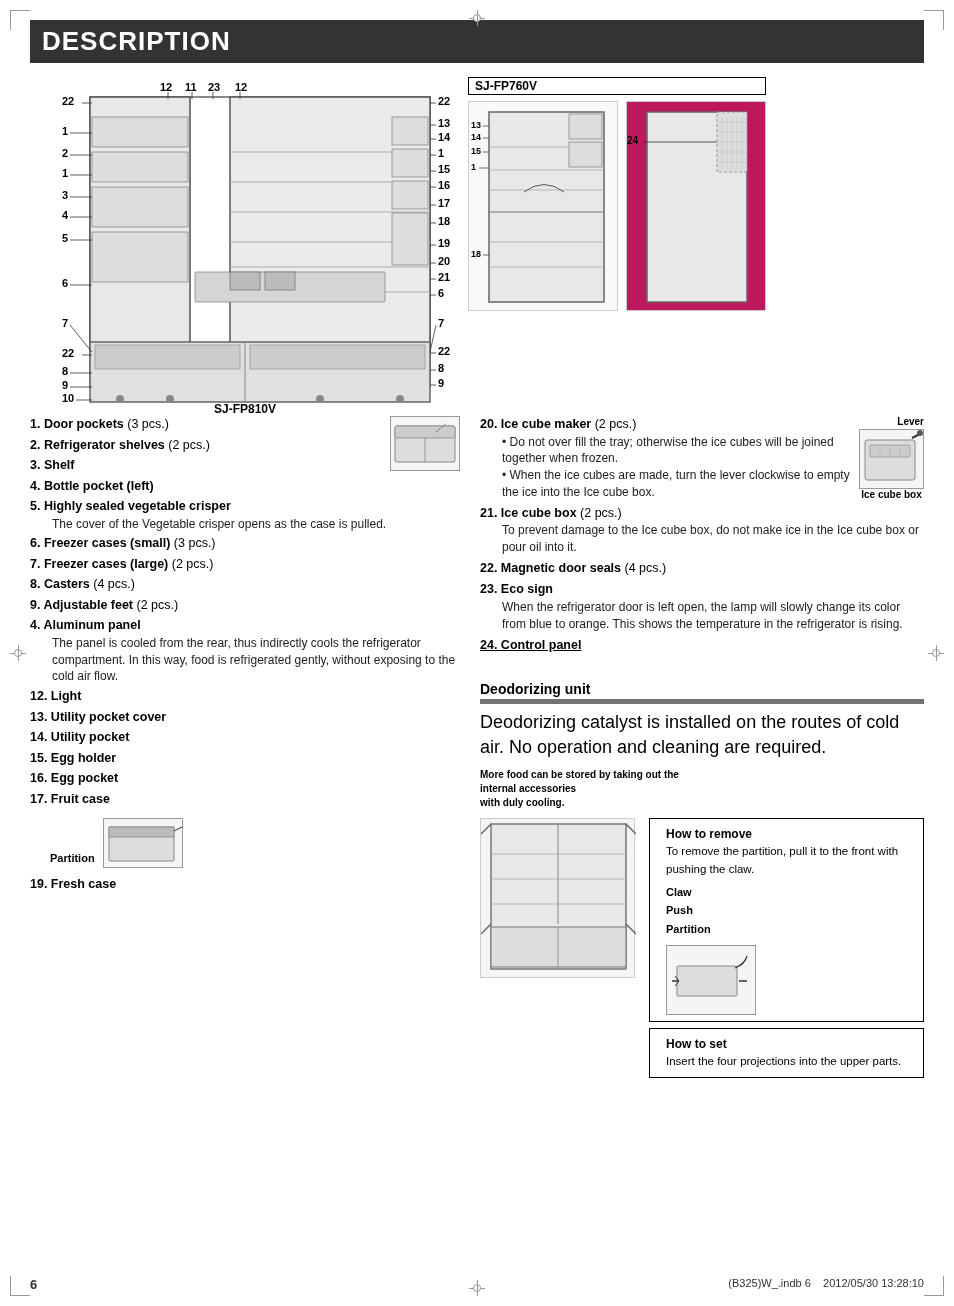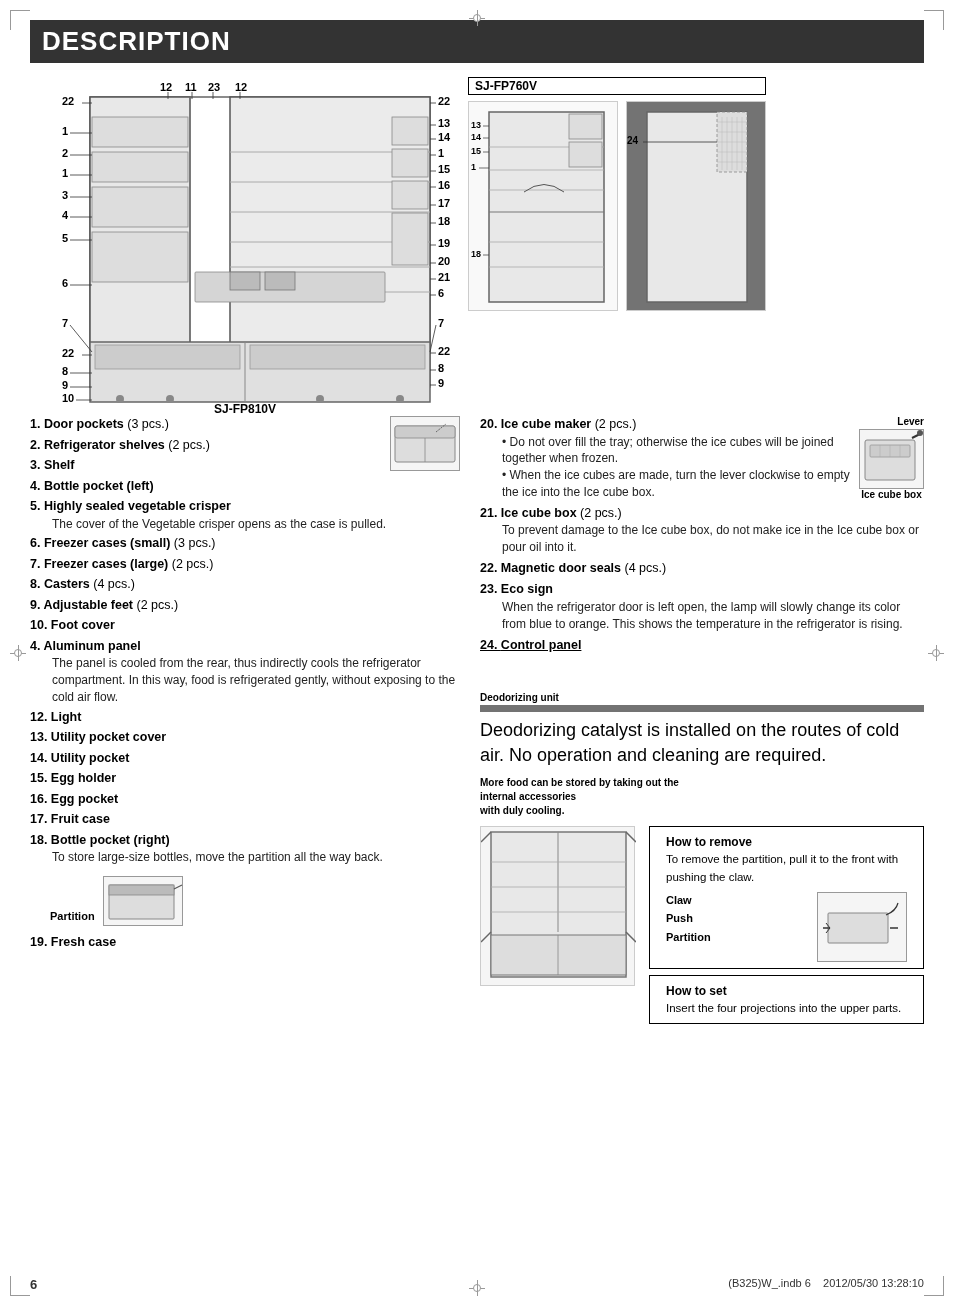--- a/index.html
+++ b/index.html
@@ -124,26 +124,26 @@
     .item-list li .desc {
       font-weight: normal;
       font-size: 12px;
       margin-left: 22px;
       display: block;
       color: #222;
     }
 
     
     .section-header {
-      font-size: 10px;
-      font-weight: bold;
-      border-bottom: 7px solid #737373;
+      font-size: 14px;
+      font-weight: bold;
+      border-bottom: 5px solid #737373;
       padding-bottom: 2px;
       margin-bottom: 6px;
-      margin-top: 27px;
+      margin-top: 16px;
     }
 
     .section-text {
       font-size: 18px;
       line-height: 1.4;
       margin-bottom: 8px;
     }
 
     .section-header-bold {
       font-size: 10px;
@@ -439,21 +439,21 @@
             <text x="2" y="68" font-size="9" font-family="Arial" font-weight="bold">1</text>
             <line x1="10" y1="66" x2="20" y2="66" stroke="#333" stroke-width="0.7"></line>
 
             <text x="2" y="155" font-size="9" font-family="Arial" font-weight="bold">18</text>
             <line x1="14" y1="153" x2="20" y2="153" stroke="#333" stroke-width="0.7"></line>
 
             <path d="M55 90 Q75 75 95 90" fill="none" stroke="#555" stroke-width="1" marker-end="url(#arrow)"></path>
           </svg>
         </div>
 
-        <div style="position:relative;width:140px;height:210px;border:1px solid #ccc;background:#737373;">
+        <div style="position:relative;width:140px;height:210px;border:1px solid #ccc;background:#be185d;">
           <svg width="140" height="210" viewBox="0 0 140 210">
 
             <rect x="20" y="10" width="100" height="190" fill="#e8e8e8" stroke="#666" stroke-width="1.5"></rect>
 
             <rect x="90" y="10" width="30" height="60" fill="#ddd" stroke="#888" stroke-width="0.8" stroke-dasharray="3,2"></rect>
 
             <line x1="95" y1="15" x2="95" y2="68" stroke="#bbb" stroke-width="0.5"></line>
             <line x1="100" y1="15" x2="100" y2="68" stroke="#bbb" stroke-width="0.5"></line>
             <line x1="105" y1="15" x2="105" y2="68" stroke="#bbb" stroke-width="0.5"></line>
             <line x1="110" y1="15" x2="110" y2="68" stroke="#bbb" stroke-width="0.5"></line>
@@ -493,33 +493,29 @@
         <li><span class="num">2. </span><span class="name">Refrigerator shelves</span> (2 pcs.)</li>
         <li><span class="num">3. </span><span class="name">Shelf</span></li>
         <li><span class="num">4. </span><span class="name">Bottle pocket (left)</span></li>
         <li><span class="num">5. </span><span class="name">Highly sealed vegetable crisper</span>
           <span class="desc">The cover of the Vegetable crisper opens as the case is pulled.</span>
         </li>
         <li><span class="num">6. </span><span class="name">Freezer cases (small)</span> (3 pcs.)</li>
         <li><span class="num">7. </span><span class="name">Freezer cases (large)</span> (2 pcs.)</li>
         <li><span class="num">8. </span><span class="name">Casters</span> (4 pcs.)</li>
         <li><span class="num">9. </span><span class="name">Adjustable feet</span> (2 pcs.)</li>
-        <li><span class="num">10. </span><span class="name">Foot cover</span></li>
         <li><span class="num">4. </span><span class="name">Aluminum panel</span>
           <span class="desc">The panel is cooled from the rear, thus indirectly cools the refrigerator compartment. In this way, food is refrigerated gently, without exposing to the cold air flow.</span>
         </li>
         <li><span class="num">12. </span><span class="name">Light</span></li>
         <li><span class="num">13. </span><span class="name">Utility pocket cover</span></li>
         <li><span class="num">14. </span><span class="name">Utility pocket</span></li>
         <li><span class="num">15. </span><span class="name">Egg holder</span></li>
         <li><span class="num">16. </span><span class="name">Egg pocket</span></li>
         <li><span class="num">17. </span><span class="name">Fruit case</span></li>
-        <li><span class="num">18. </span><span class="name">Bottle pocket (right)</span>
-          <span class="desc">To store large-size bottles, move the partition all the way back.</span>
-        </li>
       </ul>
 
       <div style="display:flex;align-items:flex-end;gap:8px;margin-bottom:8px;margin-left:20px;">
         <div style="font-size:11px;font-weight:bold;margin-bottom:4px;">Partition</div>
         <div style="width:80px;height:50px;border:1px solid #999;background:#f5f5f5;">
           <svg width="80" height="50" viewBox="0 0 80 50">
             <rect x="5" y="8" width="65" height="34" fill="#ddd" stroke="#888" stroke-width="1" rx="1"></rect>
             <rect x="5" y="8" width="65" height="10" fill="#bbb" stroke="#888" stroke-width="0.8"></rect>
             <path d="M70 12 L78 8" stroke="#555" stroke-width="1.2" marker-end="url(#arr2)"></path>
           </svg>
@@ -598,21 +594,21 @@
             <line x1="77" y1="108" x2="77" y2="148" stroke="#888" stroke-width="0.8"></line>
           </svg>
         </div>
 
         <div style="flex:1;">
           <div class="how-to-box">
             <div class="how-to-title">How to remove</div>
             <span>To remove the partition, pull it to the front with pushing the claw.</span>
 
             
-            <div style="display:flex;gap:8px;margin-top:6px;align-items:flex-start;">
+            <div style="display:flex;gap:8px;margin-top:6px;align-items:flex-start;flex-direction:column;">
               <div style="flex:1;">
                 <div style="font-size:11px;font-weight:bold;margin-bottom:2px;">Claw</div>
                 <div style="font-size:11px;font-weight:bold;margin-bottom:2px;">Push</div>
                 <div style="font-size:11px;font-weight:bold;">Partition</div>
               </div>
               <div style="width:90px;height:70px;border:1px solid #999;background:#f5f5f5;">
                 <svg width="90" height="70" viewBox="0 0 90 70">
 
                   <rect x="10" y="20" width="60" height="30" fill="#ddd" stroke="#888" stroke-width="1" rx="1"></rect>
 

